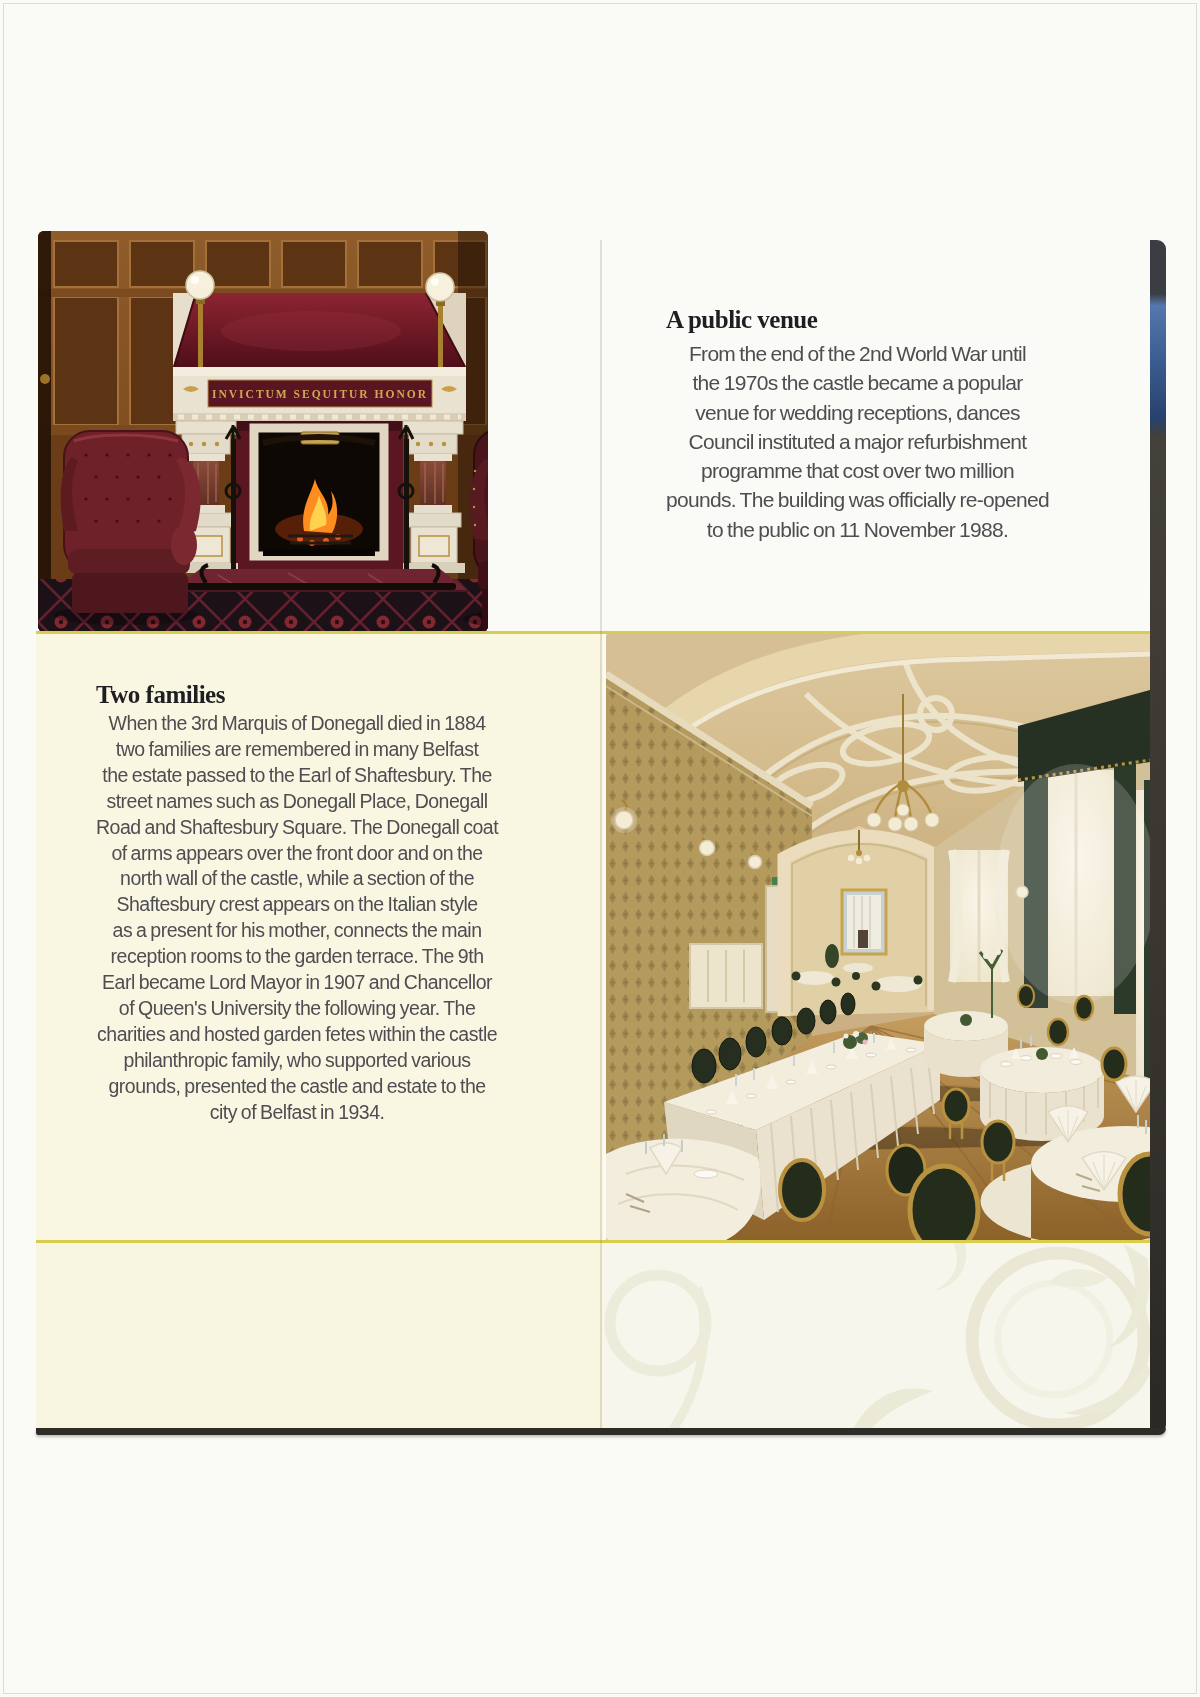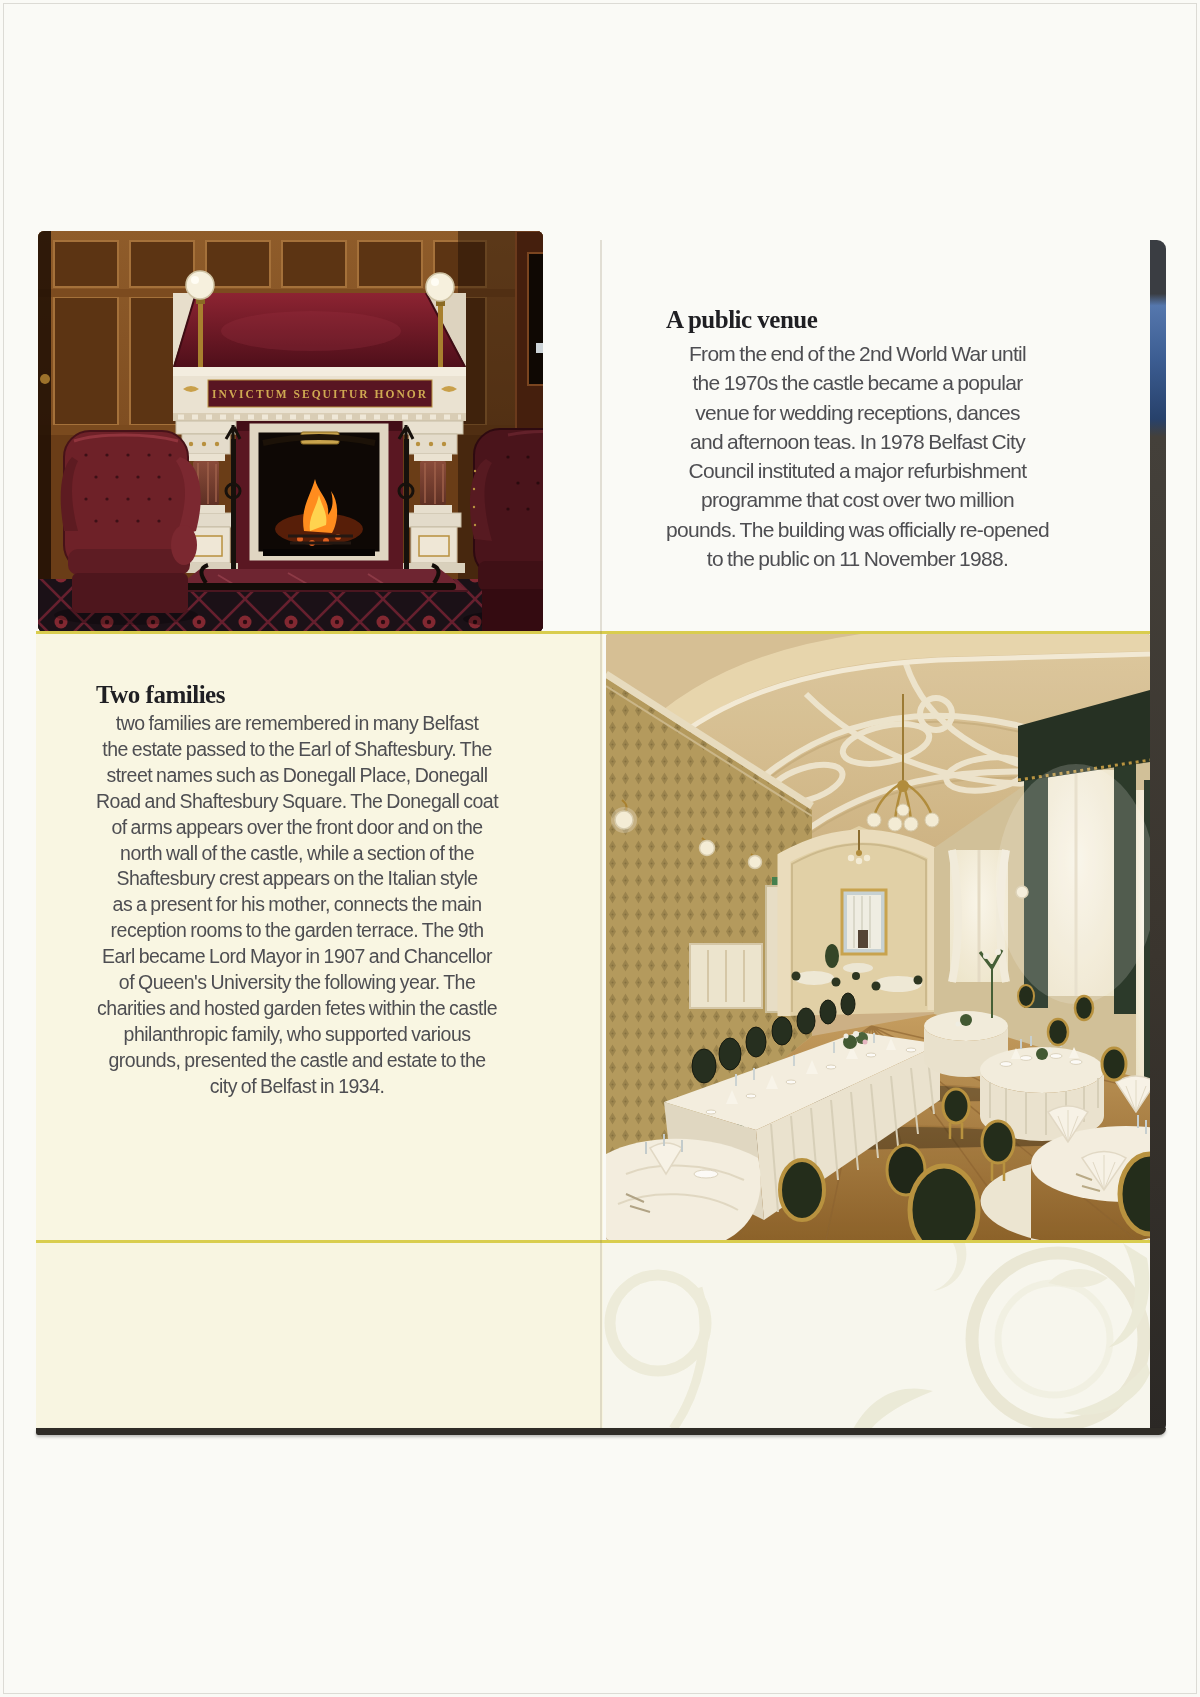--- a/index.html
+++ b/index.html
@@ -2,21 +2,21 @@
 <html><head>
 <meta charset="utf-8">
 <style>
   html,body{margin:0;padding:0;background:#ffffff;}
   .canvas{position:relative;width:1200px;height:1697px;background:#fafaf6;overflow:hidden;
           font-family:"Liberation Sans",sans-serif;}
   .frame{position:absolute;inset:3px;border:1px solid #dcdbd5;pointer-events:none;z-index:50;}
   .photo{position:absolute;overflow:hidden;border-radius:6px;
          box-shadow:inset 0 0 14px rgba(40,20,5,.35);}
   .photo svg{display:block;}
-  #photo-fireplace{left:38px;top:231px;width:505px;height:401px;background:#7c4c22;}
+  #photo-fireplace{left:38px;top:231px;width:450px;height:401px;background:#7c4c22;}
   #photo-banquet{left:606px;top:634px;width:544px;height:606px;background:#cdb288;border-radius:3px;}
   .rule{position:absolute;left:36px;width:1128px;height:3px;background:#d9cd4e;z-index:6;}
   #rule-top{top:631px;}
   #rule-bottom{top:1240px;}
   #cream-panel{position:absolute;left:36px;top:634px;width:567px;height:606px;background:#f9f6e2;}
   #bottom-left-band{position:absolute;left:36px;top:1243px;width:567px;height:186px;background:#f8f5e1;}
   #bottom-right-band{position:absolute;left:603px;top:1243px;width:547px;height:186px;background:#f7f6ed;}
   #fold-crease{position:absolute;left:600px;top:240px;width:2px;height:1189px;
                background:rgba(125,112,78,.20);z-index:7;}
   #page-edge-right{position:absolute;left:1150px;top:240px;width:16px;height:1194px;z-index:8;
@@ -513,29 +513,29 @@
   <div class="rule" id="rule-bottom"></div>
   <div id="fold-crease"></div>
   <div id="page-edge-right"></div>
   <div id="page-edge-bottom"></div>
 
   <div class="heading" id="heading-public-venue">A public venue</div>
   <div class="bodytext" id="body-public-venue">
     <div class="ln">From the end of the 2nd World War until</div>
     <div class="ln">the 1970s the castle became a popular</div>
     <div class="ln">venue for wedding receptions, dances</div>
-    <div class="ln">and afternoon teas. In 1978 Belfast City</div>
     <div class="ln">Council instituted a major refurbishment</div>
     <div class="ln">programme that cost over two million</div>
     <div class="ln">pounds. The building was officially re-opened</div>
     <div class="ln">to the public on 11 November 1988.</div>
   </div>
 
   <div class="heading" id="heading-two-families">Two families</div>
   <div class="bodytext" id="body-two-families">
+    <div class="ln">When the 3rd Marquis of Donegall died in 1884</div>
     <div class="ln">two families are remembered in many Belfast</div>
     <div class="ln">the estate passed to the Earl of Shaftesbury. The</div>
     <div class="ln">street names such as Donegall Place, Donegall</div>
     <div class="ln">Road and Shaftesbury Square. The Donegall coat</div>
     <div class="ln">of arms appears over the front door and on the</div>
     <div class="ln">north wall of the castle, while a section of the</div>
     <div class="ln">Shaftesbury crest appears on the Italian style</div>
     <div class="ln">as a present for his mother, connects the main</div>
     <div class="ln">reception rooms to the garden terrace. The 9th</div>
     <div class="ln">Earl became Lord Mayor in 1907 and Chancellor</div>

